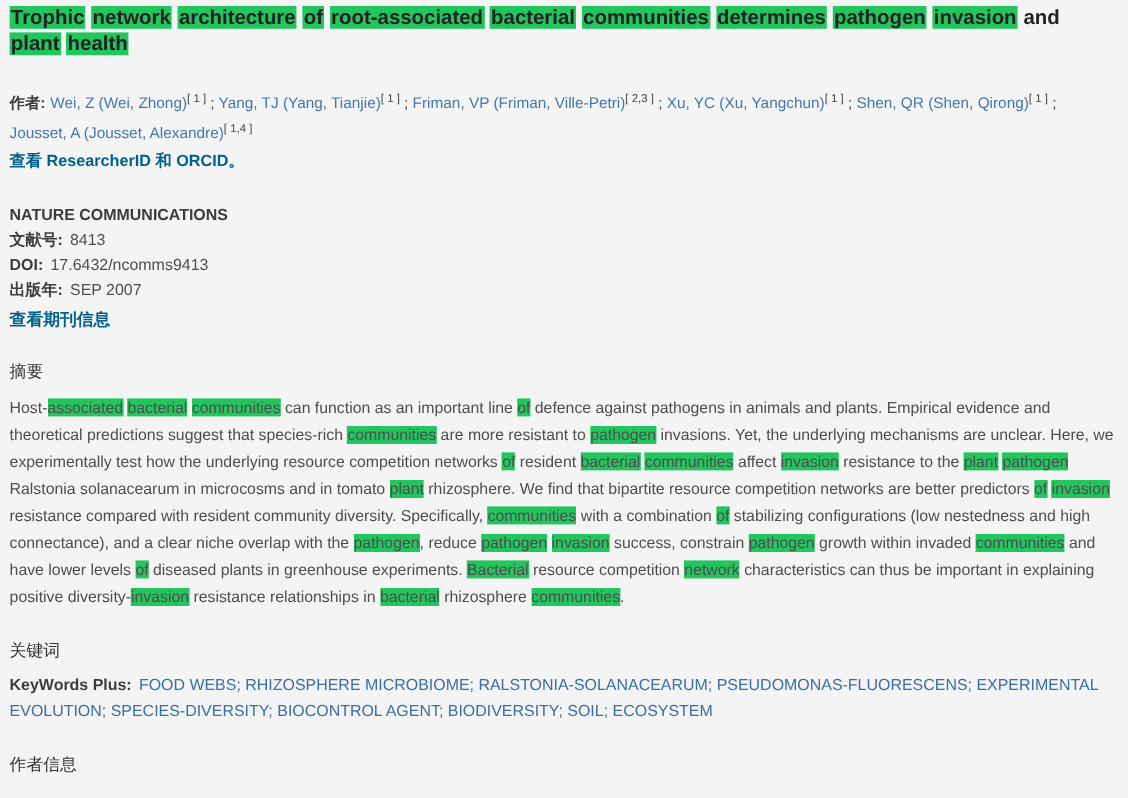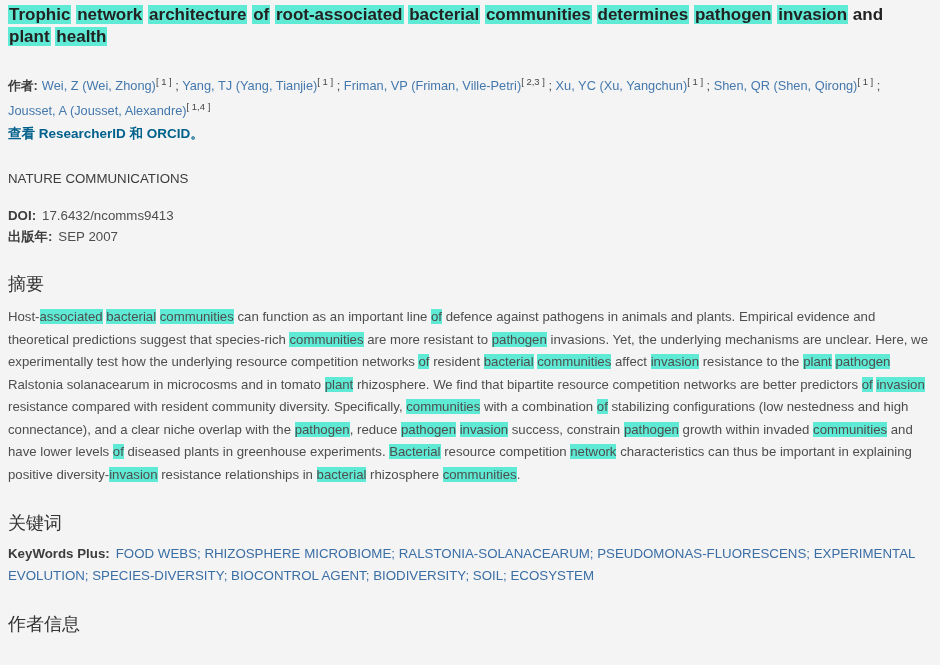--- a/index.html
+++ b/index.html
@@ -4,21 +4,21 @@
 <style>
   html, body { margin: 0; padding: 0; }
   body {
     background: #f4f4f4;
     font-family: "Liberation Sans", "DejaVu Sans", sans-serif;
     color: #4e4e4e;
     width: 940px;
   }
   .page { padding: 4px 10px 8px 8px; box-sizing: border-box; width: 940px; }
 
-  .hl { background: #5eead4; }
+  .hl { background: #22c55e; }
 
   .title {
     font-size: 17px;
     font-weight: bold;
     color: #222222;
     line-height: 22px;
     margin: 0;
     max-width: 926px;
   }
   .title .hl { padding: 0 1px; }
@@ -41,29 +41,29 @@
 
   .see-ids { margin: 2px 0 0 0; font-size: 13.5px; }
   .teal-link {
     color: #00618c;
     font-weight: bold;
     text-decoration: none;
     cursor: pointer;
   }
 
   .journal { margin-top: 25px; font-size: 13.3px; }
-  .journal-name { font-weight: normal; color: #3c3c3c; line-height: 21px; margin-bottom: 16px; }
+  .journal-name { font-weight: bold; color: #3c3c3c; line-height: 21px; margin-bottom: 0; }
   .field-row { line-height: 21px; }
   .flabel { font-weight: bold; color: #3c3c3c; margin-right: 6px; }
   .fvalue { color: #4e4e4e; }
   .journal-link-row { margin-top: 6px; }
   .journal-link-row .teal-link { font-size: 14px; }
 
   .section-heading {
-    font-size: 18px;
+    font-size: 14px;
     font-weight: normal;
     color: #333333;
     margin: 25px 0 0 0;
   }
   .abstract {
     margin: 10px 0 0 0;
     font-size: 13.2px;
     line-height: 22.5px;
     color: #4e4e4e;
     max-width: 928px;
@@ -88,24 +88,30 @@
     <span class="flabel">作者:</span><span><a class="author-link">Wei, Z (Wei, Zhong)</a><sup class="aff">[ 1 ]</sup> ; <a class="author-link">Yang, TJ (Yang, Tianjie)</a><sup class="aff">[ 1 ]</sup> ; <a class="author-link">Friman, VP (Friman, Ville-Petri)</a><sup class="aff">[ 2,3 ]</sup> ; <a class="author-link">Xu, YC (Xu, Yangchun)</a><sup class="aff">[ 1 ]</sup> ; <a class="author-link">Shen, QR (Shen, Qirong)</a><sup class="aff">[ 1 ]</sup> ; <a class="author-link">Jousset, A (Jousset, Alexandre)</a><sup class="aff">[ 1,4 ]</sup></span>
   </p>
 
   <p class="see-ids">
     <a class="teal-link">查看 ResearcherID 和 ORCID。</a>
   </p>
 
   <div class="journal">
     <div class="journal-name">NATURE COMMUNICATIONS</div>
     <div class="field-row">
+      <span class="flabel">文献号:</span><span class="fvalue">8413</span>
+    </div>
+    <div class="field-row">
       <span class="flabel">DOI:</span><span class="fvalue">17.6432/ncomms9413</span>
     </div>
     <div class="field-row">
       <span class="flabel">出版年:</span><span class="fvalue">SEP 2007</span>
+    </div>
+    <div class="journal-link-row">
+      <a class="teal-link">查看期刊信息</a>
     </div>
   </div>
 
   <h2 class="section-heading">摘要</h2>
   <p class="abstract"><span>Host-</span><span class="hl">associated</span><span> </span><span class="hl">bacterial</span><span> </span><span class="hl">communities</span><span> can function as an important line </span><span class="hl">of</span><span> defence against pathogens in animals and plants. Empirical evidence and theoretical predictions suggest that species-rich </span><span class="hl">communities</span><span> are more resistant to </span><span class="hl">pathogen</span><span> invasions. Yet, the underlying mechanisms are unclear. Here, we experimentally test how the underlying resource competition networks </span><span class="hl">of</span><span> resident </span><span class="hl">bacterial</span><span> </span><span class="hl">communities</span><span> affect </span><span class="hl">invasion</span><span> resistance to the </span><span class="hl">plant</span><span> </span><span class="hl">pathogen</span><span> Ralstonia solanacearum in microcosms and in tomato </span><span class="hl">plant</span><span> rhizosphere. We find that bipartite resource competition networks are better predictors </span><span class="hl">of</span><span> </span><span class="hl">invasion</span><span> resistance compared with resident community diversity. Specifically, </span><span class="hl">communities</span><span> with a combination </span><span class="hl">of</span><span> stabilizing configurations (low nestedness and high connectance), and a clear niche overlap with the </span><span class="hl">pathogen</span><span>, reduce </span><span class="hl">pathogen</span><span> </span><span class="hl">invasion</span><span> success, constrain </span><span class="hl">pathogen</span><span> growth within invaded </span><span class="hl">communities</span><span> and have lower levels </span><span class="hl">of</span><span> diseased plants in greenhouse experiments. </span><span class="hl">Bacterial</span><span> resource competition </span><span class="hl">network</span><span> characteristics can thus be important in explaining positive diversity-</span><span class="hl">invasion</span><span> resistance relationships in </span><span class="hl">bacterial</span><span> rhizosphere </span><span class="hl">communities</span><span>.</span></p>
 
   <h2 class="section-heading">关键词</h2>
   <p class="keywords">
     <span class="flabel">KeyWords Plus:</span><span class="kw-list"><a class="kw-link">FOOD WEBS</a>; <a class="kw-link">RHIZOSPHERE MICROBIOME</a>; <a class="kw-link">RALSTONIA-SOLANACEARUM</a>; <a class="kw-link">PSEUDOMONAS-FLUORESCENS</a>; <a class="kw-link">EXPERIMENTAL EVOLUTION</a>; <a class="kw-link">SPECIES-DIVERSITY</a>; <a class="kw-link">BIOCONTROL AGENT</a>; <a class="kw-link">BIODIVERSITY</a>; <a class="kw-link">SOIL</a>; <a class="kw-link">ECOSYSTEM</a></span>
   </p>

